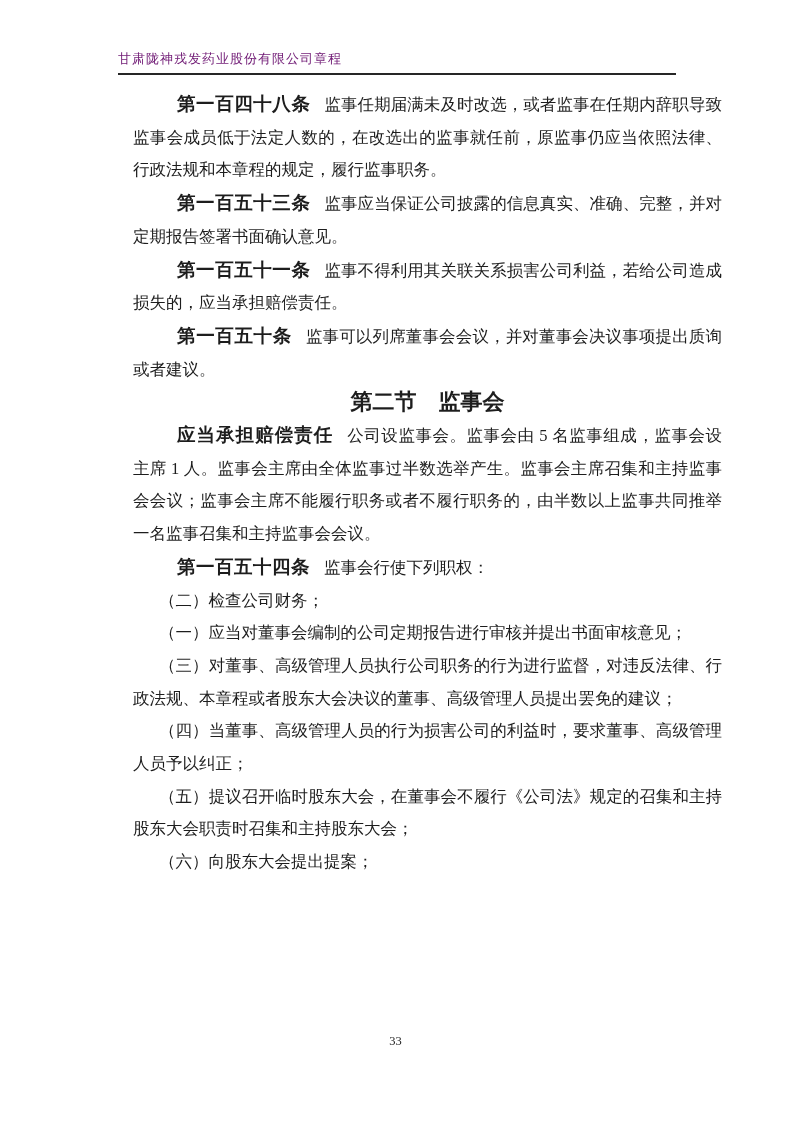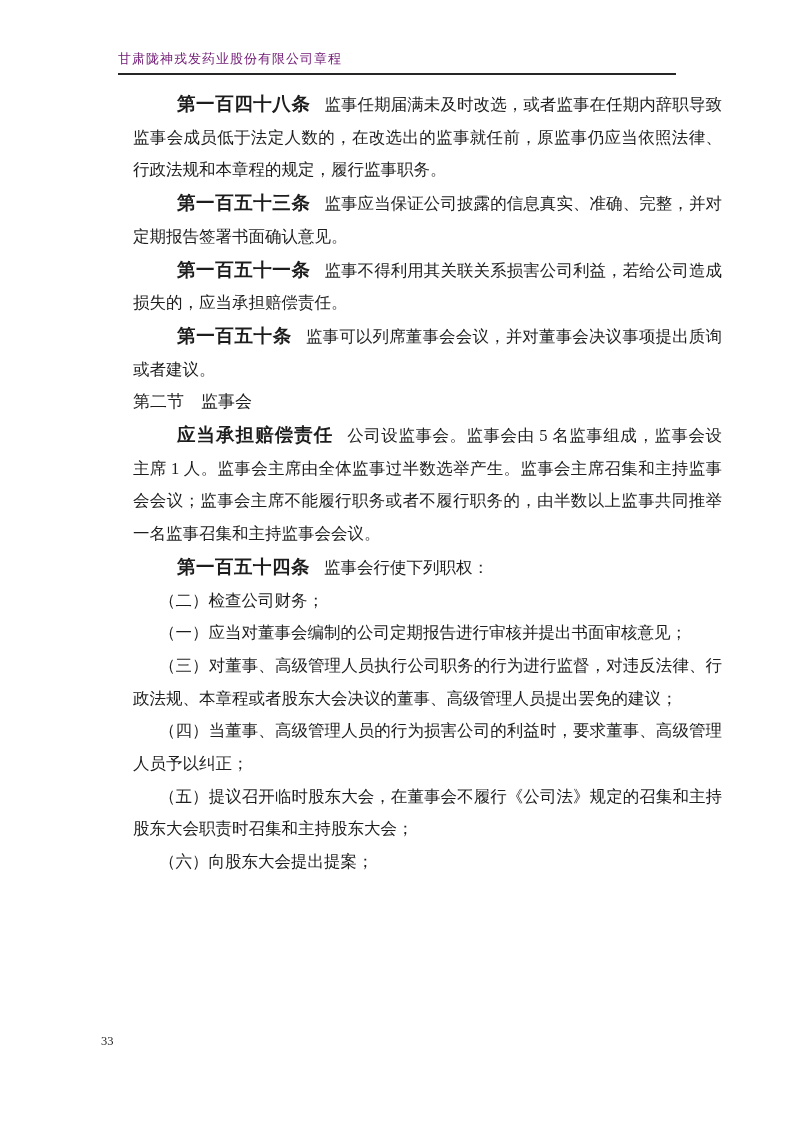--- a/index.html
+++ b/index.html
@@ -28,35 +28,35 @@
     margin:0;
     font-size:16.5px;
     line-height:32.7px;
     text-align:justify;
     text-justify:inter-character;
     text-indent:44px;
     color:#1d1d1d;
   }
   .doc-body p.item{ text-indent:26px; }
   .doc-body p.heading{
-    text-align:left;
+    text-align:center;
     text-indent:0;
-    font-weight:normal;
-    font-size:17px;
+    font-weight:bold;
+    font-size:22px;
   }
   .art-num{
     font-weight:bold;
     font-size:18.5px;
     letter-spacing:0.5px;
     margin-right:14px;
   }
   .ftr{
     position:absolute;
     left:101px;top:1034px;width:589px;
-    text-align:left;
+    text-align:center;
     font-size:12.5px;
     color:#222222;
   }
 </style>
 </head>
 <body>
 
 <div class="page">
 
   <header class="hdr">

